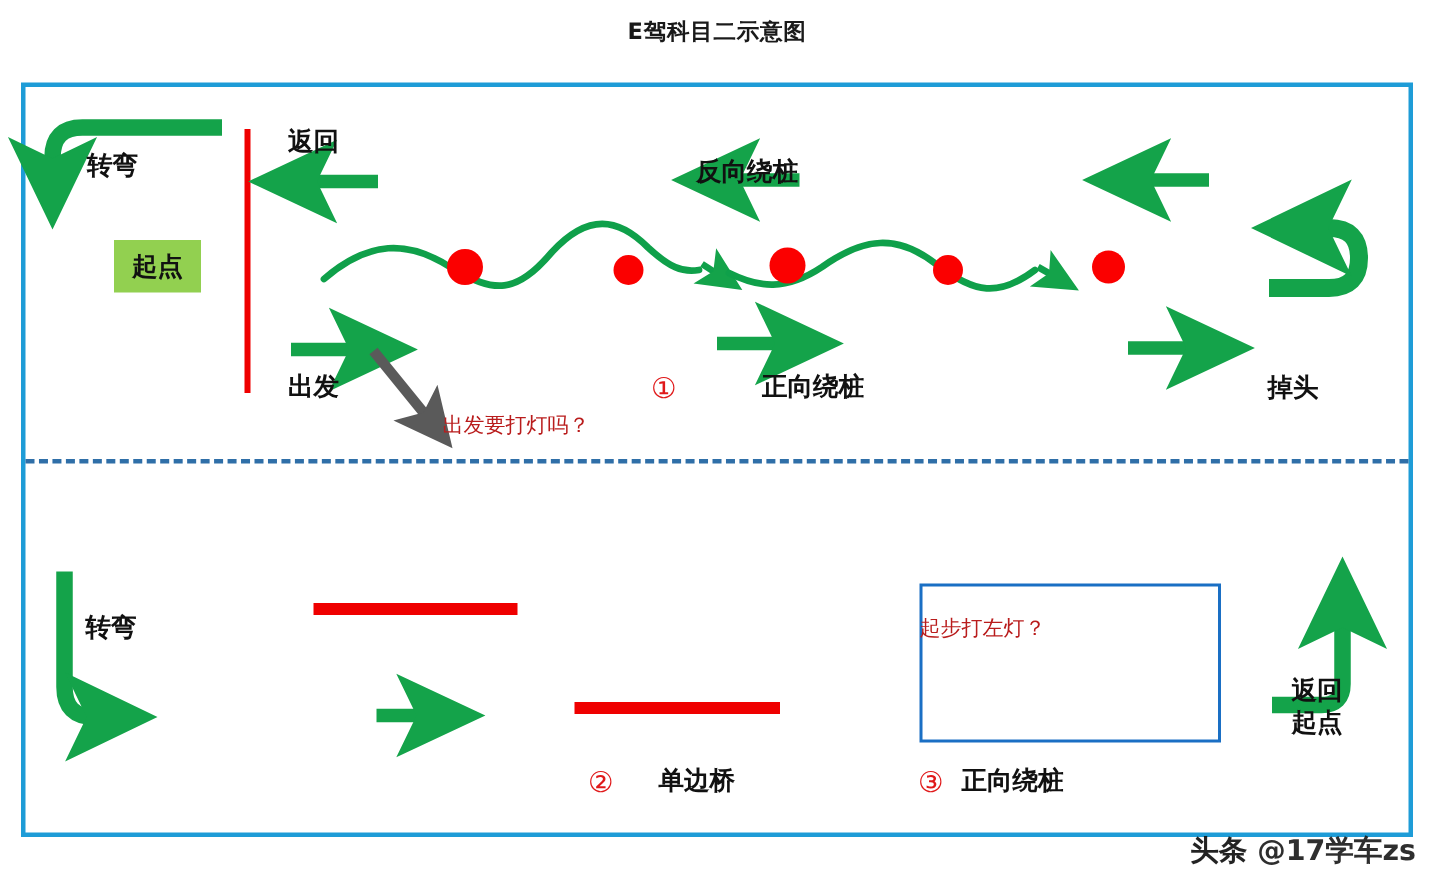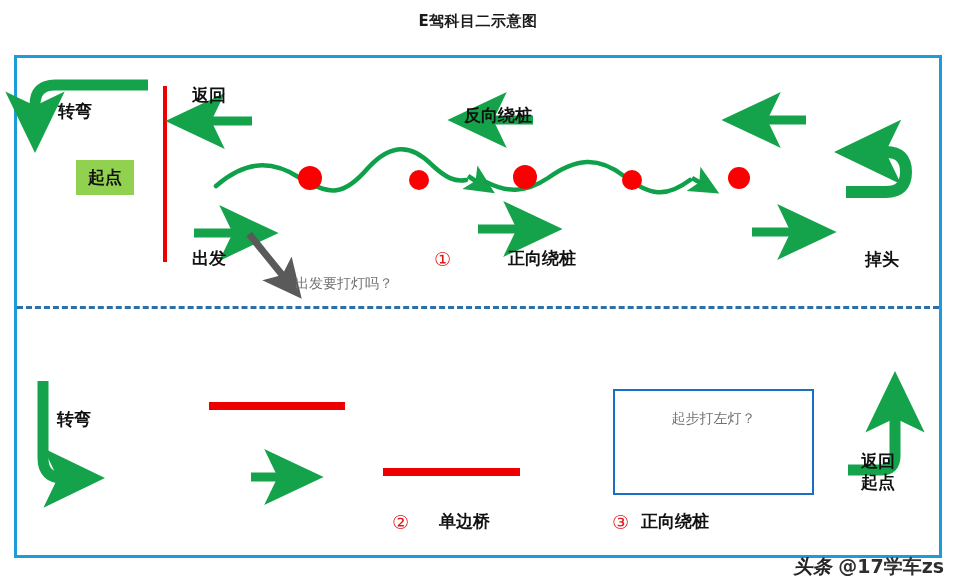--- a/index.html
+++ b/index.html
@@ -61,21 +61,21 @@
   
   .lbl {
     font-size: 17px;
     font-weight: bold;
     color: #111111;
     white-space: nowrap;
     line-height: 1.12;
   }
   .note {
     font-size: 14px;
-    color: #737373;
+    color: #b91c1c;
     white-space: nowrap;
     font-weight: normal;
   }
   .step-num {
     font-size: 19px;
     color: #e0191a;
     font-weight: normal;
   }
   .start-chip {
     background: #92d050;
@@ -90,33 +90,32 @@
   #hillbox {
     left: 613px; top: 389px;
     width: 201px; height: 106px;
     border: 2px solid #1a6fc4;
     box-sizing: border-box;
     background: #ffffff;
   }
   #hillbox-note {
     left: 613px; top: 410px;
     width: 201px;
-    text-align: center;
   }
 
   
   #watermark {
     right: 12px; bottom: 8px;
     font-size: 19px;
     font-weight: bold;
     color: #1d1d1d;
     white-space: nowrap;
     opacity: 0.92;
   }
-  #watermark .wm-head { color: #111; font-style: italic; }
+  #watermark .wm-head { color: #111; }
 </style>
 </head>
 <body>
 
 <div id="stage">
 
   <div class="abs" id="title">E驾科目二示意图</div>
 
   <div class="abs" id="frame"></div>
 
@@ -226,21 +225,21 @@
   <div class="abs lbl" style="left:58px; top:102px;">转弯</div>
 
   <div class="abs start-chip" style="left:76px; top:160px;">起点</div>
 
   <div class="abs lbl" style="left:192px; top:86px;">返回</div>
 
   <div class="abs lbl" style="left:192px; top:250px;font-family:Liberation Mono, monospace;">出发</div>
 
   <div class="abs lbl" style="left:464px; top:86px;margin-top:20px;">反向绕桩</div>
 
-  <div class="abs lbl" style="left:865px; top:250px;">掉头</div>
+  <div class="abs lbl" style="left:845px; top:250px;">掉头</div>
 
   <div class="abs note" style="left:295px; top:275px;">出发要打灯吗？</div>
 
   <div class="abs step-num" style="left:434px; top:248px;">①</div>
   <div class="abs lbl" style="left:462px; top:249px;margin-left:46px;">正向绕桩</div>
 
   <div class="abs lbl" style="left:57px; top:410px;">转弯</div>
 
   <div class="abs step-num" style="left:392px; top:511px;">②</div>
   <div class="abs lbl" style="left:439px; top:512px;">单边桥</div>

